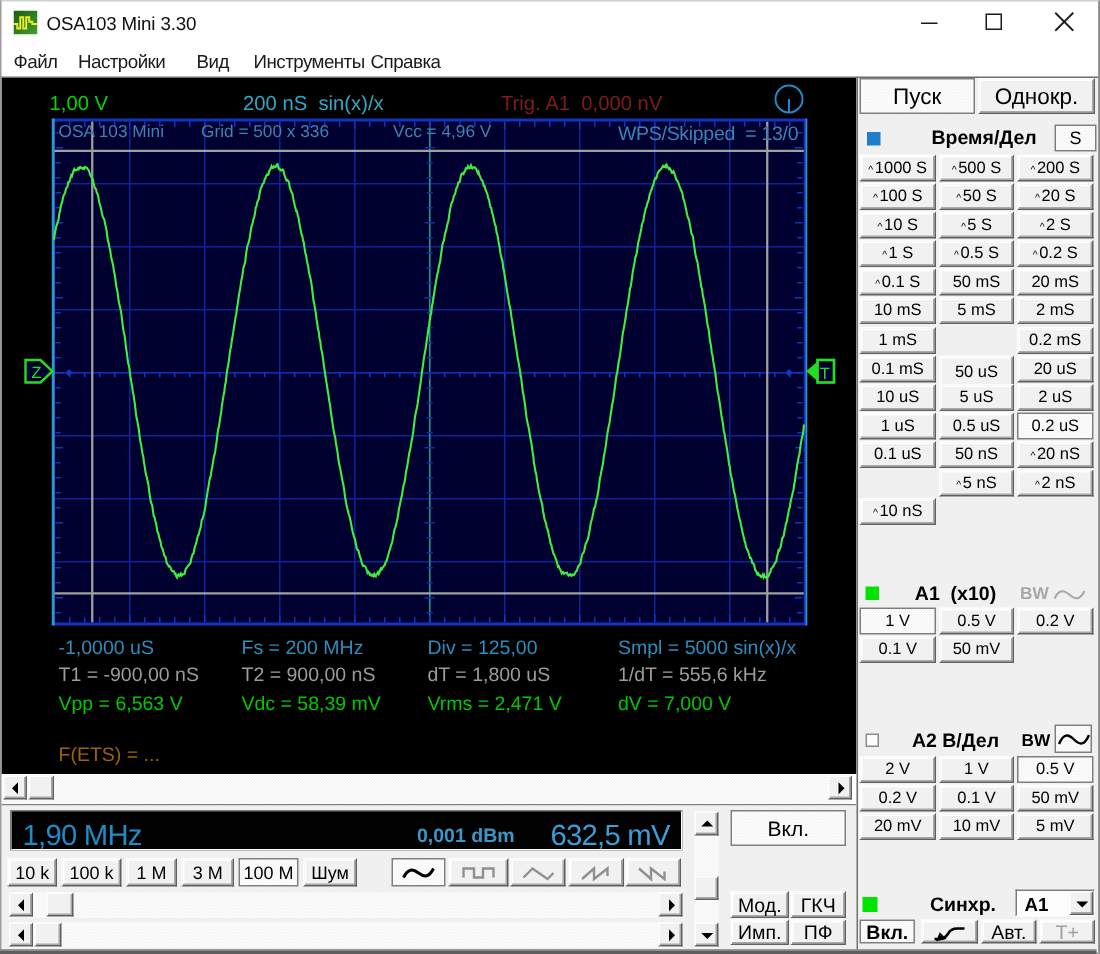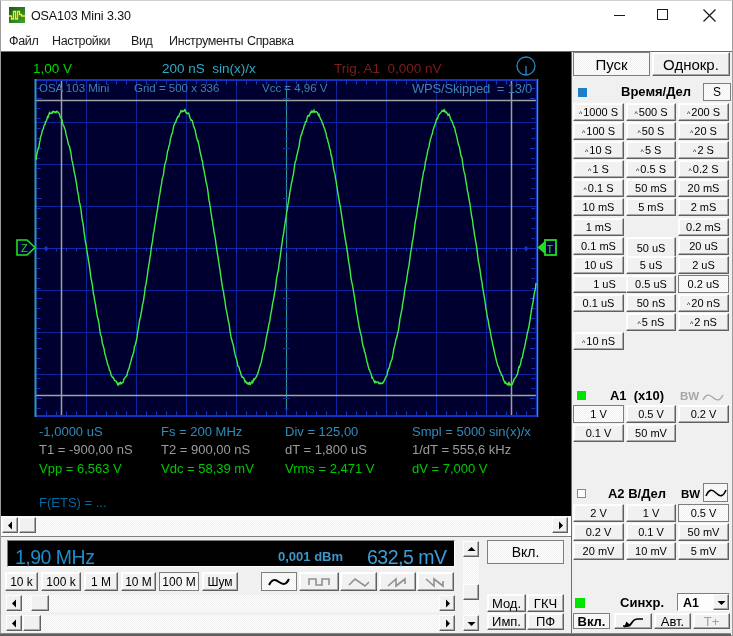--- a/index.html
+++ b/index.html
@@ -337,21 +337,21 @@
 <div class="t" style="left:285px;top:424.5px;font-size:13px;color:#2F8CBE;">Div = 125,00</div>
 <div class="t" style="left:412px;top:424.5px;font-size:13px;color:#2F8CBE;">Smpl = 5000 sin(x)/x</div>
 <div class="t" style="left:39px;top:443px;font-size:13px;color:#9C9C9C;">T1 = -900,00 nS</div>
 <div class="t" style="left:161px;top:443px;font-size:13px;color:#9C9C9C;">T2 = 900,00 nS</div>
 <div class="t" style="left:285px;top:443px;font-size:13px;color:#9C9C9C;">dT = 1,800 uS</div>
 <div class="t" style="left:412px;top:443px;font-size:13px;color:#9C9C9C;">1/dT = 555,6 kHz</div>
 <div class="t" style="left:39px;top:461.5px;font-size:13px;color:#00C800;">Vpp = 6,563 V</div>
 <div class="t" style="left:161px;top:461.5px;font-size:13px;color:#00C800;">Vdc = 58,39 mV</div>
 <div class="t" style="left:285px;top:461.5px;font-size:13px;color:#00C800;">Vrms = 2,471 V</div>
 <div class="t" style="left:412px;top:461.5px;font-size:13px;color:#00C800;">dV = 7,000 V</div>
-<div class="t" style="left:39px;top:495.5px;font-size:13px;color:#0369a1;">F(ETS) = ...</div>
+<div class="t" style="left:39px;top:495.5px;font-size:13px;color:#a16207;">F(ETS) = ...</div>
 <div class="tr" style="left:2px;top:516px;width:566px;height:20px;"></div>
 <div class="sb" style="left:2px;top:517px;width:16px;height:16px;">
     <svg width="7" height="9">
       <path d="M5,0.5 L1,4.5 L5,8.5 z" fill="#000"></path>
     </svg>
   </div>
 <div class="sb" style="left:19px;top:517px;width:17px;height:16px;"></div>
 <div class="sb" style="left:552px;top:517px;width:16px;height:16px;">
     <svg width="7" height="9">
       <path d="M2,0.5 L6,4.5 L2,8.5 z" fill="#000"></path>
@@ -372,21 +372,21 @@
   </div>
 <div class="sb" style="left:463px;top:584px;width:16px;height:16px;"></div>
 <div class="sb" style="left:463px;top:615px;width:16px;height:16px;">
     <svg width="9" height="7">
       <path d="M0.5,2 L4.5,6 L8.5,2 z" fill="#000"></path>
     </svg>
   </div>
 <div class="b" style="left:5px;top:572px;width:33px;height:19px;font-size:12px;">10 k</div>
 <div class="b" style="left:41px;top:572px;width:40px;height:19px;font-size:12px;">100 k</div>
 <div class="b" style="left:84px;top:572px;width:34px;height:19px;font-size:12px;">1 M</div>
-<div class="b" style="left:121px;top:572px;width:35px;height:19px;font-size:12px;">10 M</div>
+<div class="b" style="left:121px;top:572px;width:35px;height:19px;font-size:12px;">3 M</div>
 <div class="b p" style="left:159px;top:572px;width:40px;height:19px;font-size:12px;">100 M</div>
 <div class="b" style="left:202px;top:572px;width:36px;height:19px;font-size:12px;">Шум</div>
 <div class="b p" style="left:261px;top:572px;width:36px;height:19px">
     <svg width="24" height="12">
       <path d="M2,9 C5,3 8,3 12,6 C16,9 19,9 22,3" fill="none" stroke="#000" stroke-width="2"></path>
     </svg>
   </div>
 <div class="b" style="left:299px;top:572px;width:40px;height:19px">
     <svg width="24" height="12">
       <polyline points="2,9 2,3 9,3 9,9 15,9 15,3 22,3 22,9" fill="none" stroke="#909090" stroke-width="1.6"></polyline>
@@ -461,21 +461,21 @@
 <div class="b" style="left:678px;top:198px;width:51px;height:17.5px;font-size:11px;">2 mS</div>
 <div class="b" style="left:573px;top:218px;width:51px;height:17.5px;font-size:11px;">1 mS</div>
 <div class="b" style="left:626px;top:218px;width:50px;height:17.5px;font-size:11px;margin-top:29px;">0.5 mS</div>
 <div class="b" style="left:678px;top:218px;width:51px;height:17.5px;font-size:11px;">0.2 mS</div>
 <div class="b" style="left:573px;top:237px;width:51px;height:17.5px;font-size:11px;">0.1 mS</div>
 <div class="b" style="left:626px;top:237px;width:50px;height:21px;font-size:11px;">50 uS</div>
 <div class="b" style="left:678px;top:237px;width:51px;height:17.5px;font-size:11px;">20 uS</div>
 <div class="b" style="left:573px;top:256px;width:51px;height:17.5px;font-size:11px;">10 uS</div>
 <div class="b" style="left:626px;top:256px;width:50px;height:17.5px;font-size:11px;">5 uS</div>
 <div class="b" style="left:678px;top:256px;width:51px;height:17.5px;font-size:11px;">2 uS</div>
-<div class="b" style="left:573px;top:275px;width:63px;height:17.5px;font-size:11px;">1 uS</div>
+<div class="b" style="left:573px;top:275px;width:51px;height:17.5px;font-size:11px;">1 uS</div>
 <div class="b" style="left:626px;top:275px;width:50px;height:17.5px;font-size:11px;">0.5 uS</div>
 <div class="b p" style="left:678px;top:275px;width:51px;height:17.5px;font-size:11px;">0.2 uS</div>
 <div class="b" style="left:573px;top:294px;width:51px;height:17.5px;font-size:11px;">0.1 uS</div>
 <div class="b" style="left:626px;top:294px;width:50px;height:17.5px;font-size:11px;">50 nS</div>
 <div class="b" style="left:678px;top:294px;width:51px;height:17.5px;font-size:11px;"><span class="c">^</span>20 nS</div>
 <div class="b" style="left:573px;top:313px;width:51px;height:17.5px;font-size:11px;margin-top:19px;"><span class="c">^</span>10 nS</div>
 <div class="b" style="left:626px;top:313px;width:50px;height:17.5px;font-size:11px;"><span class="c">^</span>5 nS</div>
 <div class="b" style="left:678px;top:313px;width:51px;height:17.5px;font-size:11px;"><span class="c">^</span>2 nS</div>
 <div style="left:577px;top:391px;width:9px;height:9px;background:#00E400"></div>
 <div class="t" style="left:597px;top:389px;width:80px;text-align:center;font-size:13px;font-weight:bold">A1&nbsp; (x10)</div>

